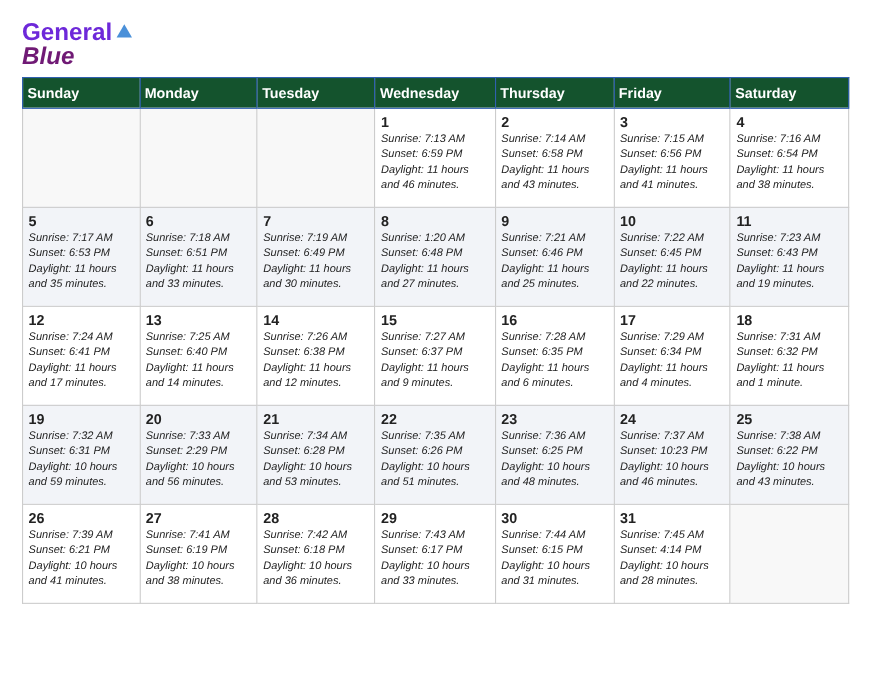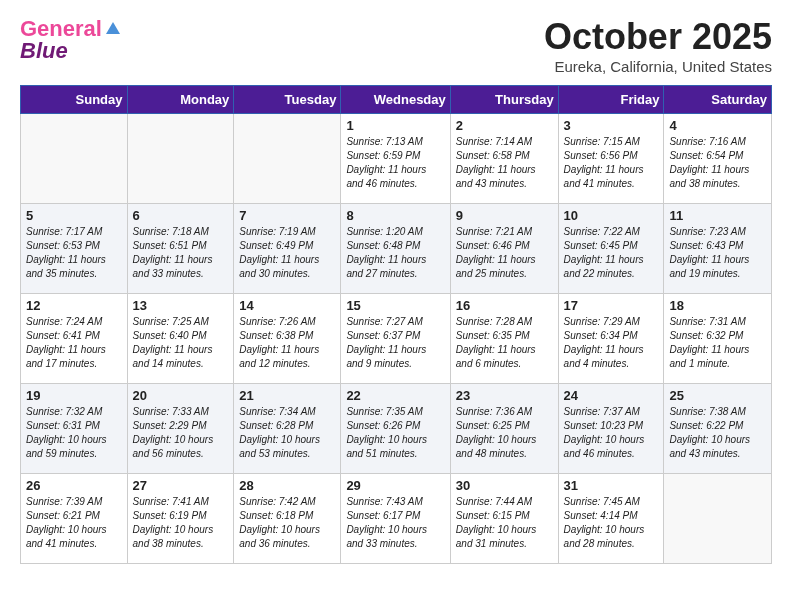--- a/index.html
+++ b/index.html
@@ -39,27 +39,27 @@
       font-size: 15px;
       color: #444;
       font-weight: normal;
     }
     .calendar {
       width: 100%;
       border-collapse: collapse;
       border: 1px solid #bbb;
     }
     .calendar thead tr th {
-      background: #4c1d95;
+      background: #14532d;
       color: #fff;
       font-size: 13px;
       font-weight: bold;
       padding: 6px 4px;
       border: 1px solid #3060b0;
-      text-align: right;
+      text-align: left;
     }
     .calendar tbody tr td {
       border: 1px solid #ccc;
       vertical-align: top;
       width: 113px;
       min-height: 80px;
       height: 90px;
       padding: 4px 5px;
       font-size: 10.5px;
       color: #222;
@@ -83,30 +83,26 @@
       background: #f8f8f8 !important;
     }
   </style>
 </head>
 <body>
 
 <div class="page">
   <div class="header">
     <div class="logo">
       <div style="display:flex;align-items:center;">
-        <span style="font-size:22px;font-weight:bold;color:#ec4899;">General</span>
+        <span style="font-size:22px;font-weight:bold;color:#6d28d9;">General</span>
         <svg width="18" height="18" viewBox="0 0 18 18" style="margin-left:2px;margin-top:-4px;">
           <polygon points="2,16 16,16 9,4" fill="#4a90d9"></polygon>
         </svg>
       </div>
       <span style="font-size:22px;font-weight:bold;color:#701a75;line-height:0.8;font-style:italic;">Blue</span>
-    </div>
-    <div class="title-block">
-      <h1>October 2025</h1>
-      <h2>Eureka, California, United States</h2>
     </div>
   </div>
 
   <table class="calendar">
     <thead>
       <tr>
         <th>Sunday</th>
         <th>Monday</th>
         <th>Tuesday</th>
         <th>Wednesday</th>

